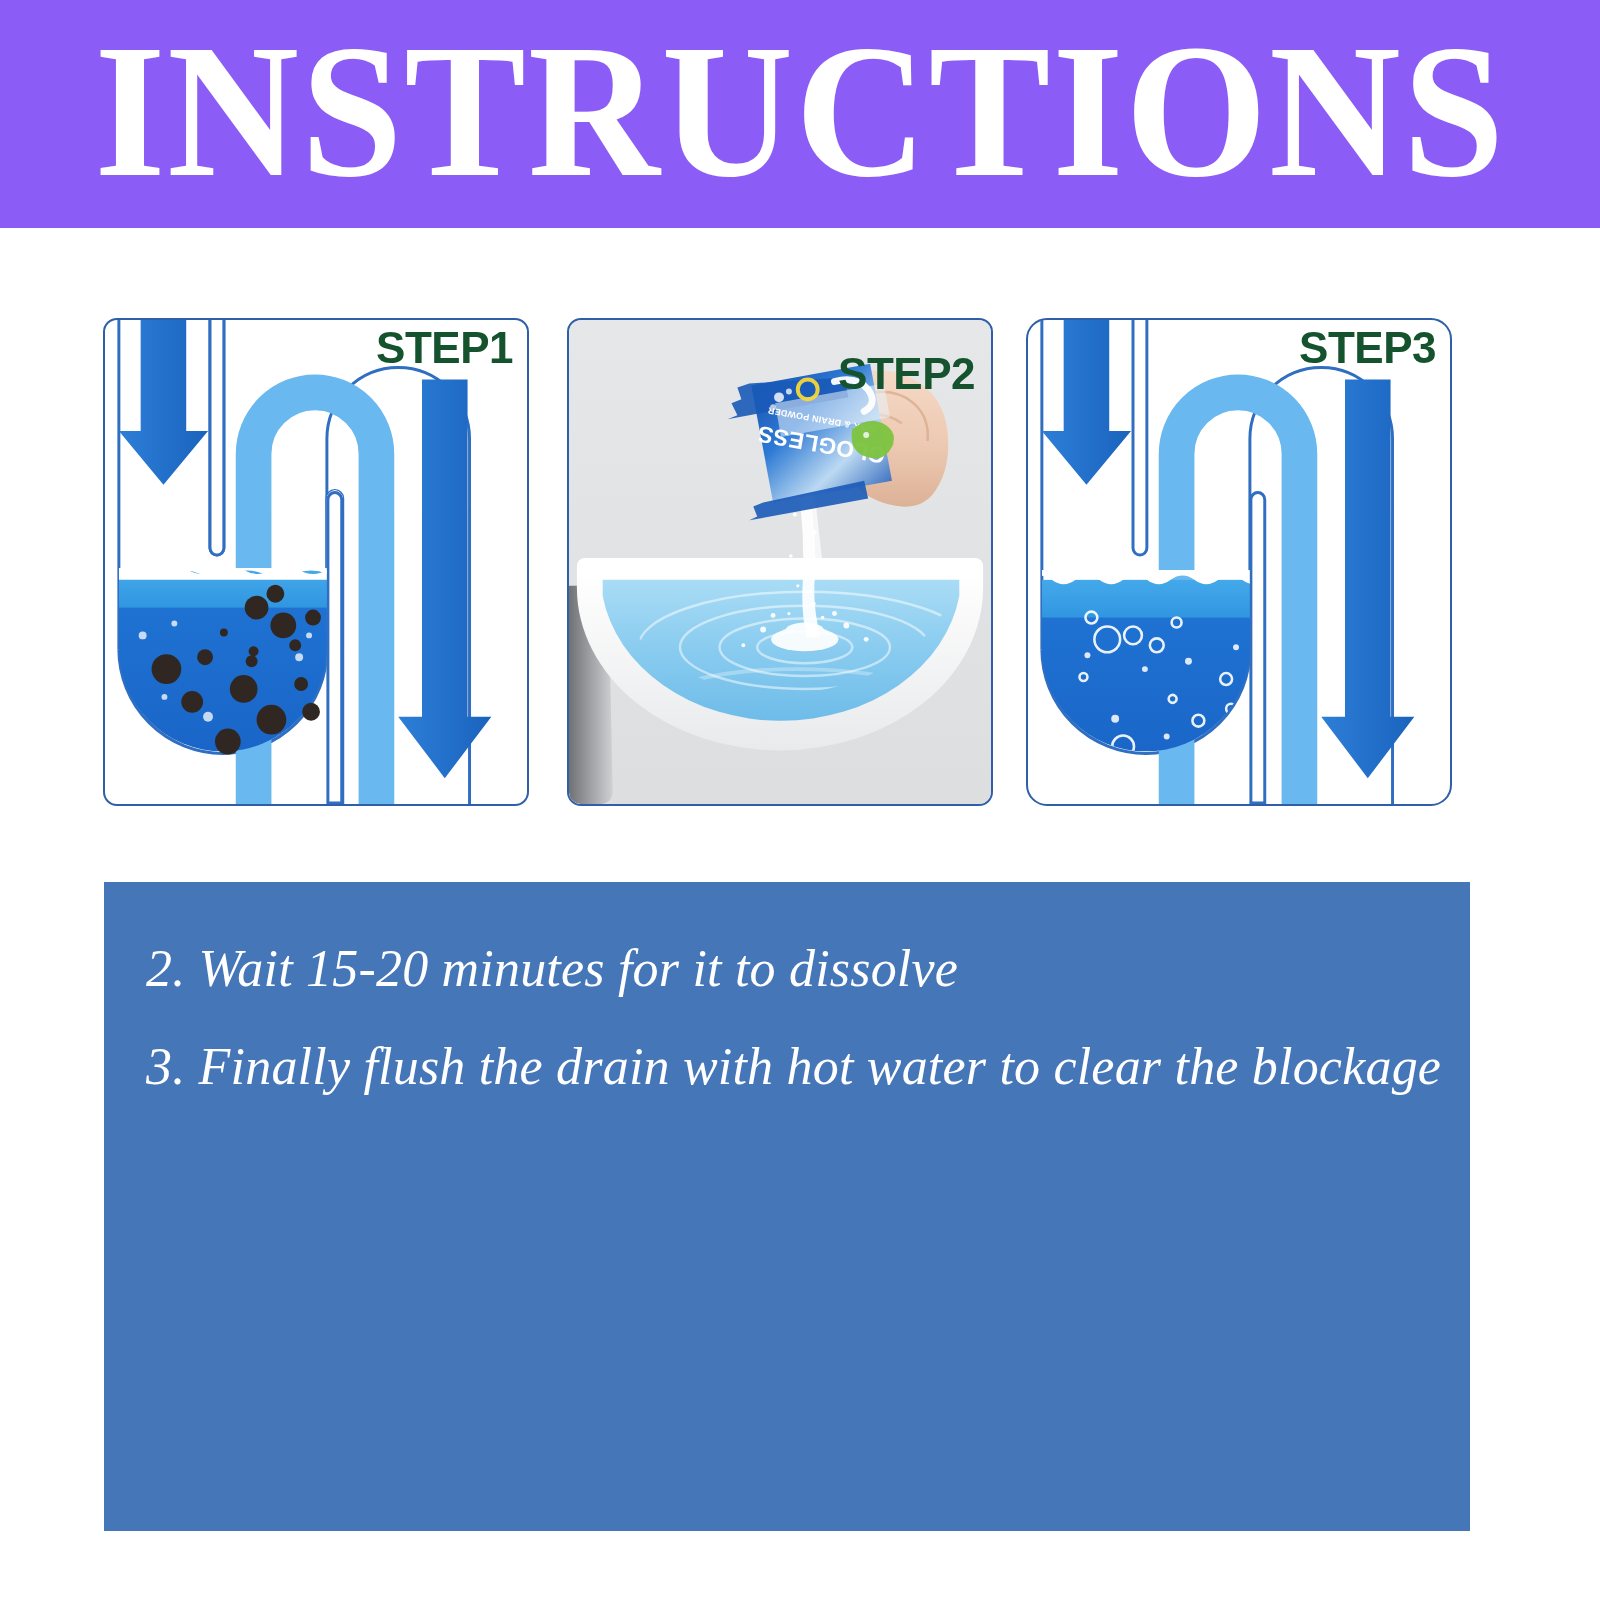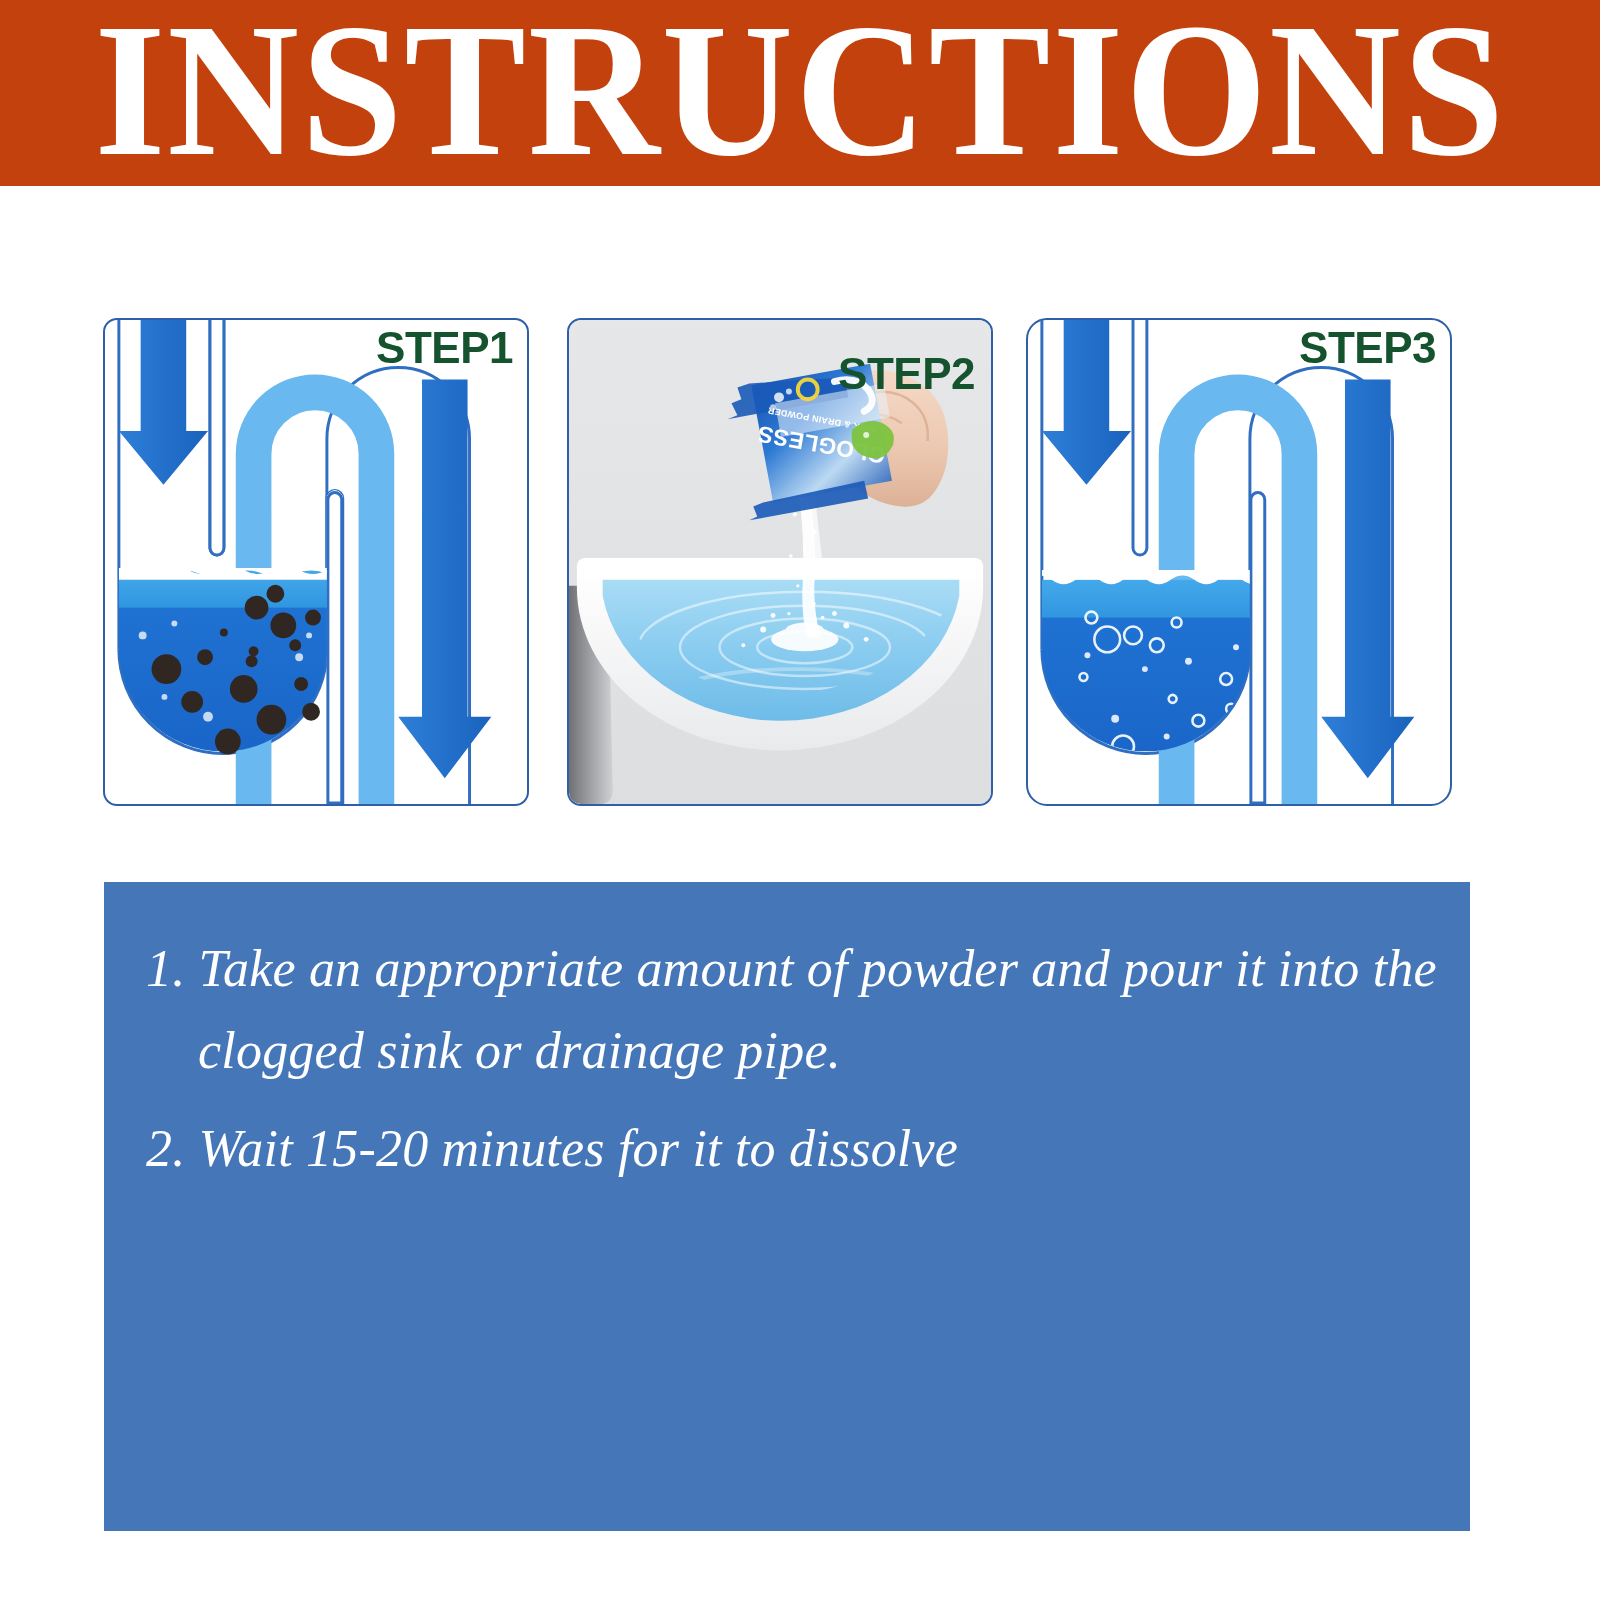--- a/index.html
+++ b/index.html
@@ -13,22 +13,22 @@
     position: relative;
     font-family: "Liberation Sans", sans-serif;
     overflow: hidden;
   }
 
   
   #header-banner {
     position: absolute;
     left: 0; top: 0;
     width: 1600px;
-    height: 186px;
-    background: #c2410c;
+    height: 228px;
+    background: #8b5cf6;
     display: flex;
     align-items: center;
     justify-content: center;
   }
   #page-title {
     color: #ffffff;
     font-family: "Liberation Serif", serif;
     font-weight: 700;
     font-size: 190px;
     line-height: 1;
@@ -406,16 +406,16 @@
         </g>
       </svg>
     </div>
     <div class="step-label">STEP3</div>
   </div>
 
 </div>
 
 <div id="instructions-box">
   <ul id="instructions-list">
-    <li class="instr-item">1. Take an appropriate amount of powder and pour it into the clogged sink or drainage pipe.</li>
     <li class="instr-item">2. Wait 15-20 minutes for it to dissolve</li>
+    <li class="instr-item">3. Finally flush the drain with hot water to clear the blockage</li>
   </ul>
 </div>
 
 </body></html>

